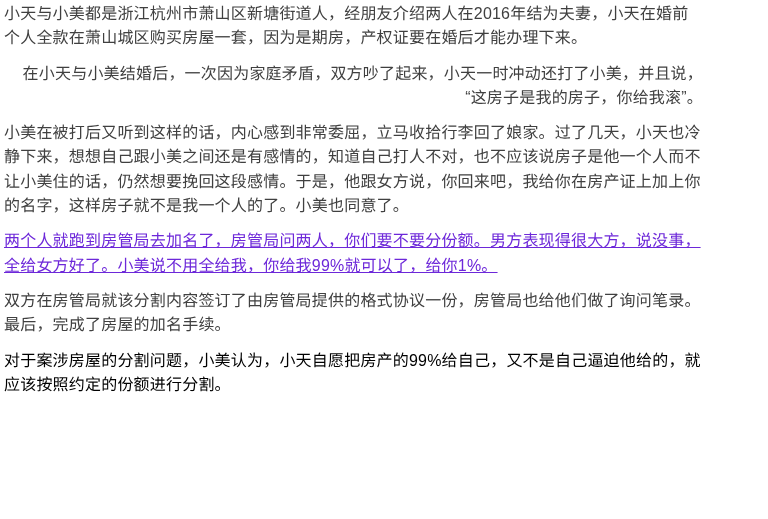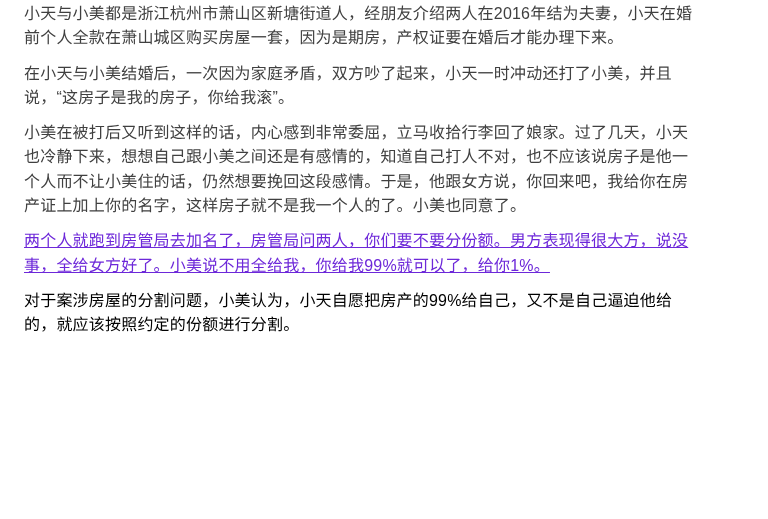--- a/index.html
+++ b/index.html
@@ -8,35 +8,36 @@
       padding: 0;
     }
     body {
       width: 768px;
       height: 519px;
       overflow: hidden;
       background: #ffffff;
       font-family: "Liberation Sans", "DejaVu Sans", sans-serif;
     }
     .article {
-      padding: 2px 13px 0 24px;
+      padding: 2px 13px 0 4px;
       width: 716px;
     }
     .article p {
       margin: 0 0 11px 0;
       font-size: 16px;
       line-height: 24.3px;
       color: #404040;
       text-align: left;
       word-break: break-all;
       letter-spacing: 0.2px;
     }
   </style>
 </head>
 <body style="background: rgb(255, 255, 255);">
 
 <main class="article">
   <p style="color: rgb(64, 64, 64);">小天与小美都是浙江杭州市萧山区新塘街道人，经朋友介绍两人在2016年结为夫妻，小天在婚前个人全款在萧山城区购买房屋一套，因为是期房，产权证要在婚后才能办理下来。</p>
-  <p style="color: rgb(64, 64, 64);">在小天与小美结婚后，一次因为家庭矛盾，双方吵了起来，小天一时冲动还打了小美，并且说，“这房子是我的房子，你给我滚”。</p>
+  <p style="color: rgb(64, 64, 64); text-align: right;">在小天与小美结婚后，一次因为家庭矛盾，双方吵了起来，小天一时冲动还打了小美，并且说，“这房子是我的房子，你给我滚”。</p>
   <p style="color: rgb(64, 64, 64);">小美在被打后又听到这样的话，内心感到非常委屈，立马收拾行李回了娘家。过了几天，小天也冷静下来，想想自己跟小美之间还是有感情的，知道自己打人不对，也不应该说房子是他一个人而不让小美住的话，仍然想要挽回这段感情。于是，他跟女方说，你回来吧，我给你在房产证上加上你的名字，这样房子就不是我一个人的了。小美也同意了。</p>
   <p style="color: #6d28d9; text-decoration: underline;">两个人就跑到房管局去加名了，房管局问两人，你们要不要分份额。男方表现得很大方，说没事，全给女方好了。小美说不用全给我，你给我99%就可以了，给你1%。</p>
+  <p style="color: rgb(64, 64, 64);">双方在房管局就该分割内容签订了由房管局提供的格式协议一份，房管局也给他们做了询问笔录。最后，完成了房屋的加名手续。</p>
   <p style="color: #000000;">对于案涉房屋的分割问题，小美认为，小天自愿把房产的99%给自己，又不是自己逼迫他给的，就应该按照约定的份额进行分割。</p>
 </main>
 
 </body></html>

